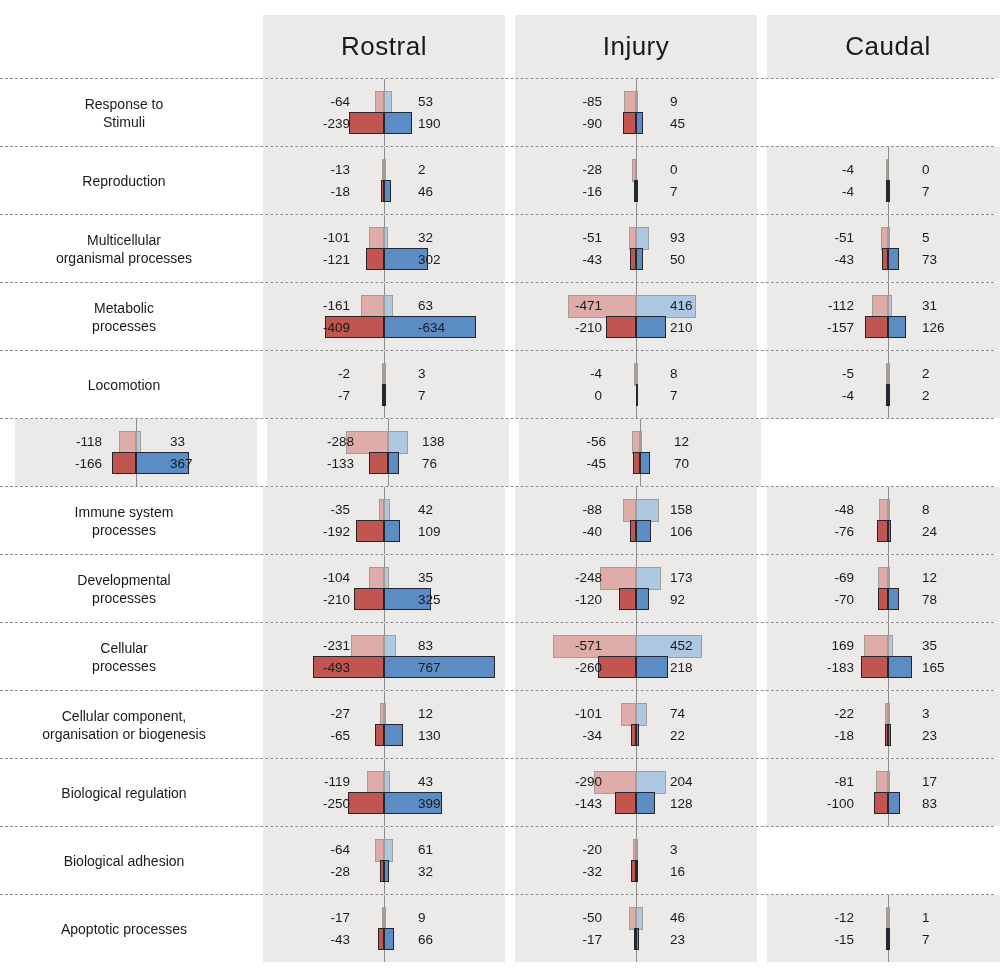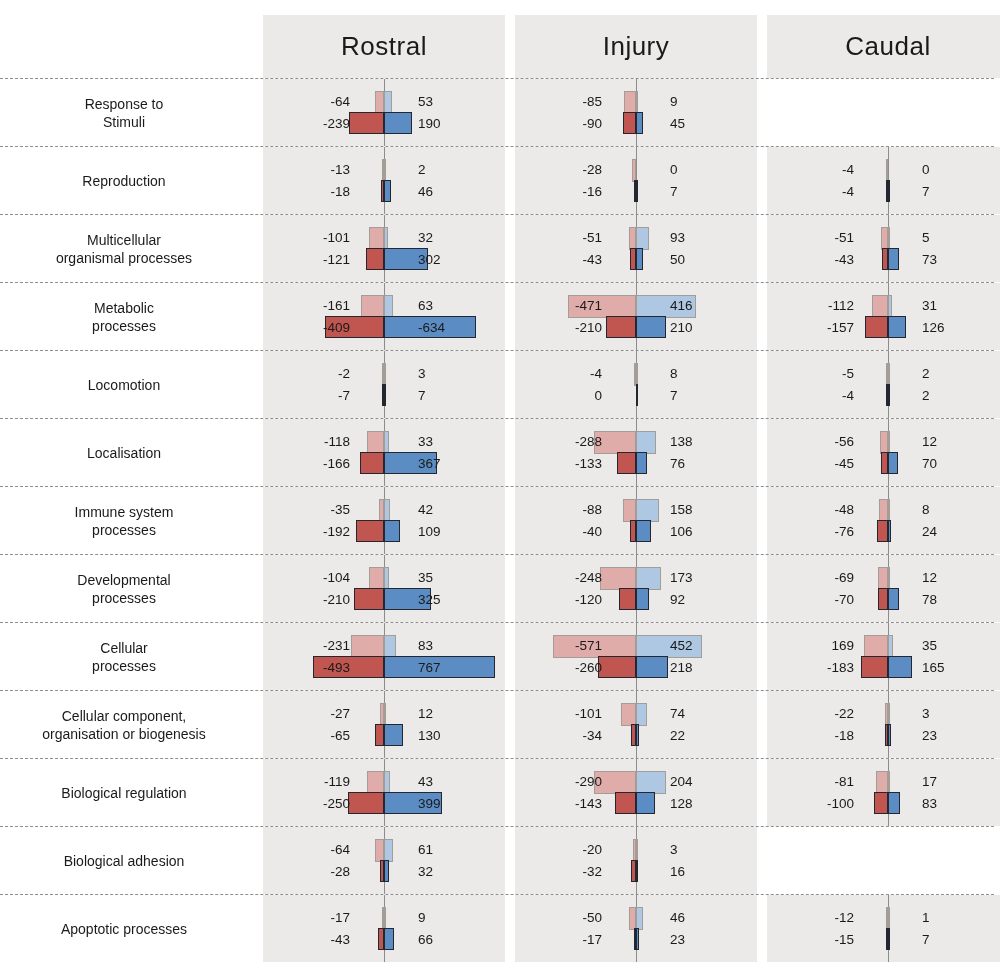--- a/index.html
+++ b/index.html
@@ -239,23 +239,20 @@
           <div class="val vleft vtop">-5</div>
           <div class="val vright vtop">2</div>
           <div class="bar dark left" style="width: 1.4px; background: rgb(192, 86, 79);"></div>
           <div class="bar dark right" style="width: 1.4px; background: rgb(91, 141, 196);"></div>
           <div class="val vleft vbottom">-4</div>
           <div class="val vright vbottom">2</div>
         </div>
   </div>
 
   <div class="row body-row">
-    <div class="label-cell">
-          <div class="cat-line">Localisation</div>
-        </div>
     <div class="data-cell">
           <div class="center-line"></div>
           <div class="bar light left" style="width: 17.11px; background: rgb(223, 172, 169);"></div>
           <div class="bar light right" style="width: 4.785px; background: rgb(174, 199, 226);"></div>
           <div class="val vleft vtop">-118</div>
           <div class="val vright vtop">33</div>
           <div class="bar dark left" style="width: 24.07px; background: rgb(192, 86, 79);"></div>
           <div class="bar dark right" style="width: 53.215px; background: rgb(91, 141, 196);"></div>
           <div class="val vleft vbottom">-166</div>
           <div class="val vright vbottom">367</div>

